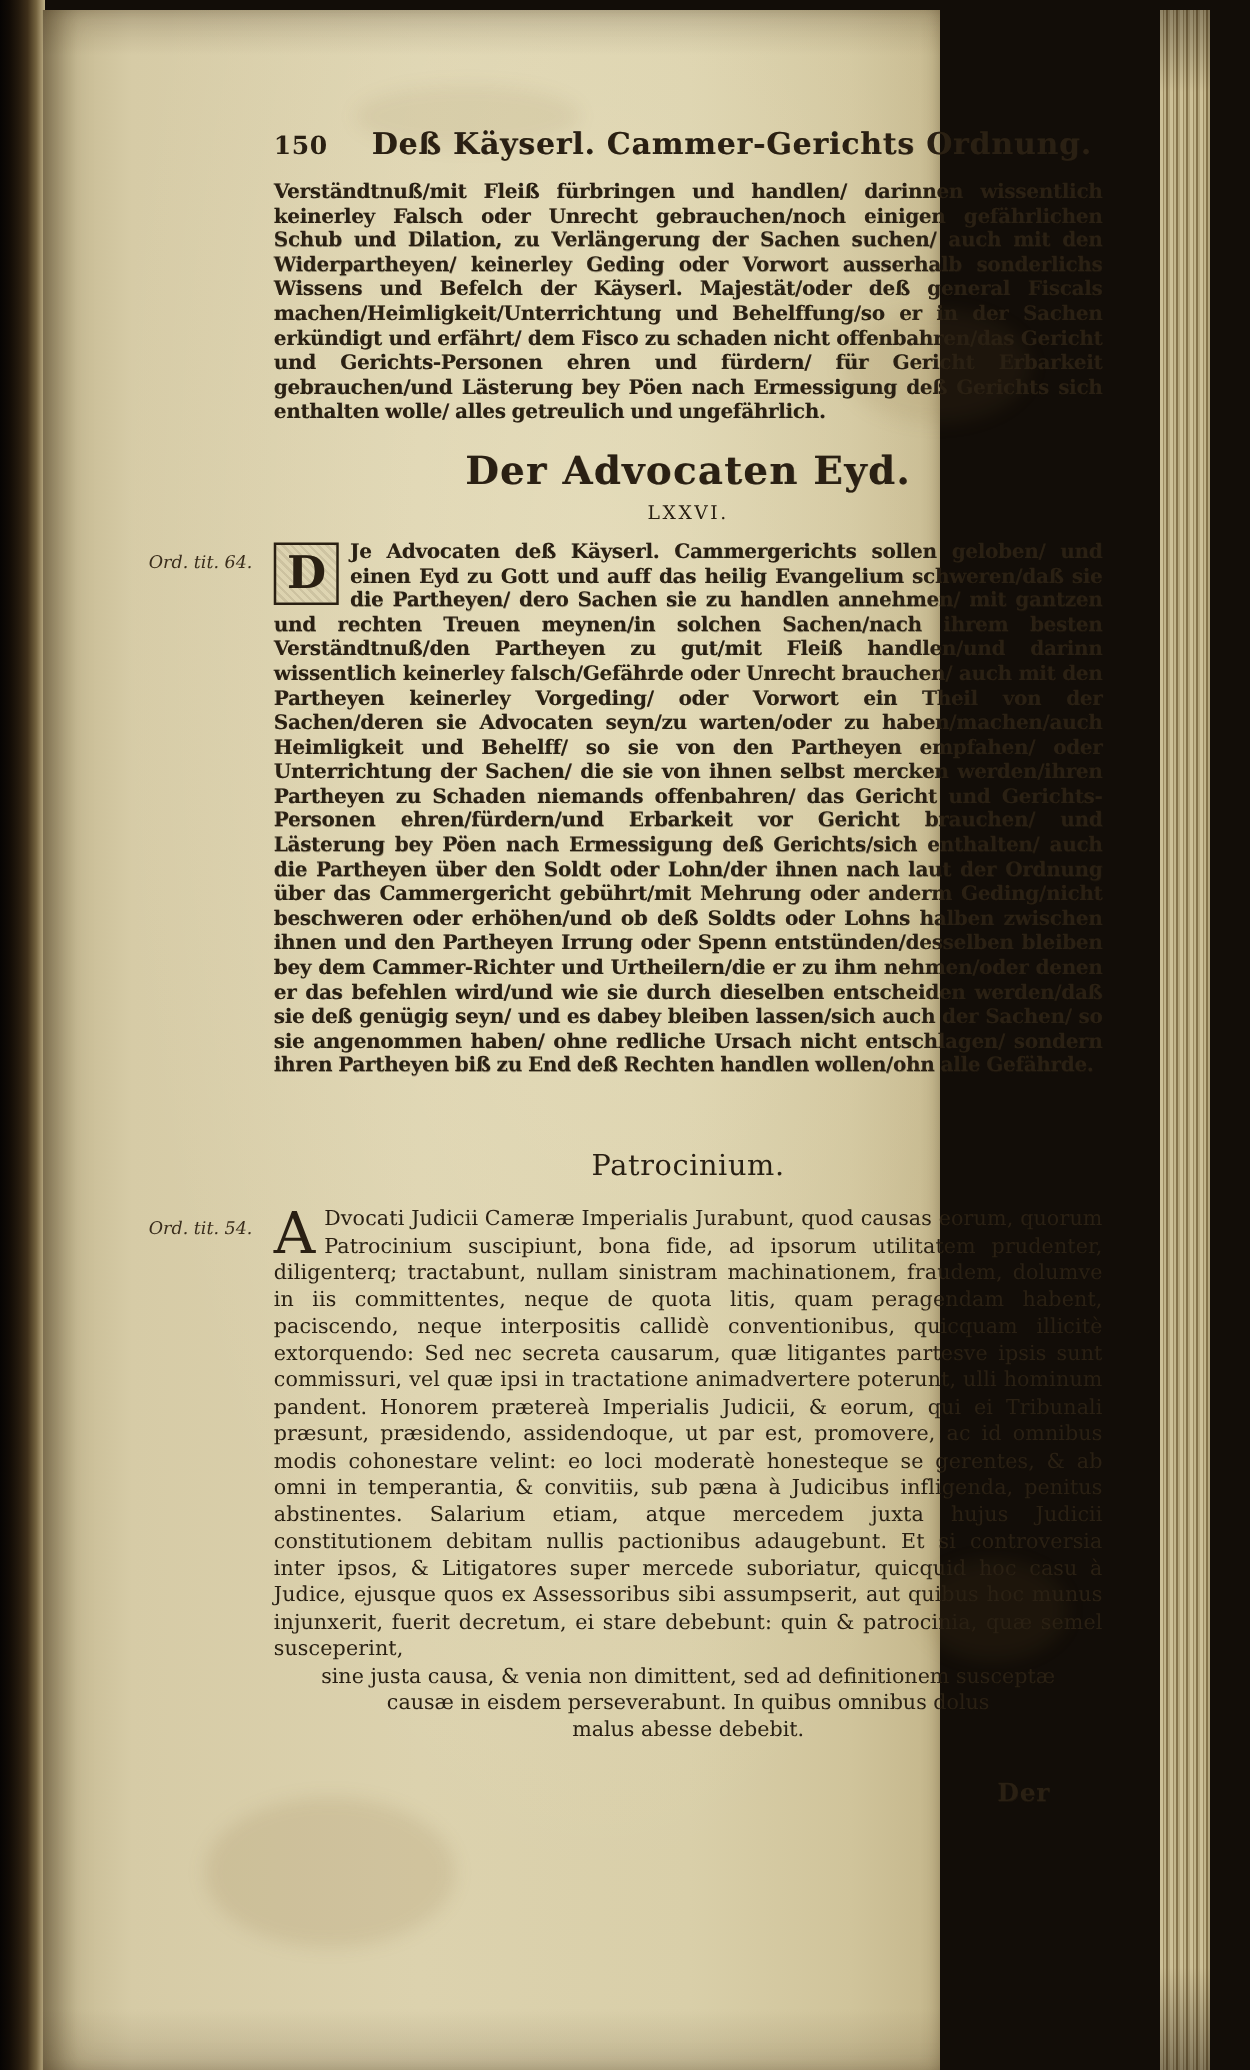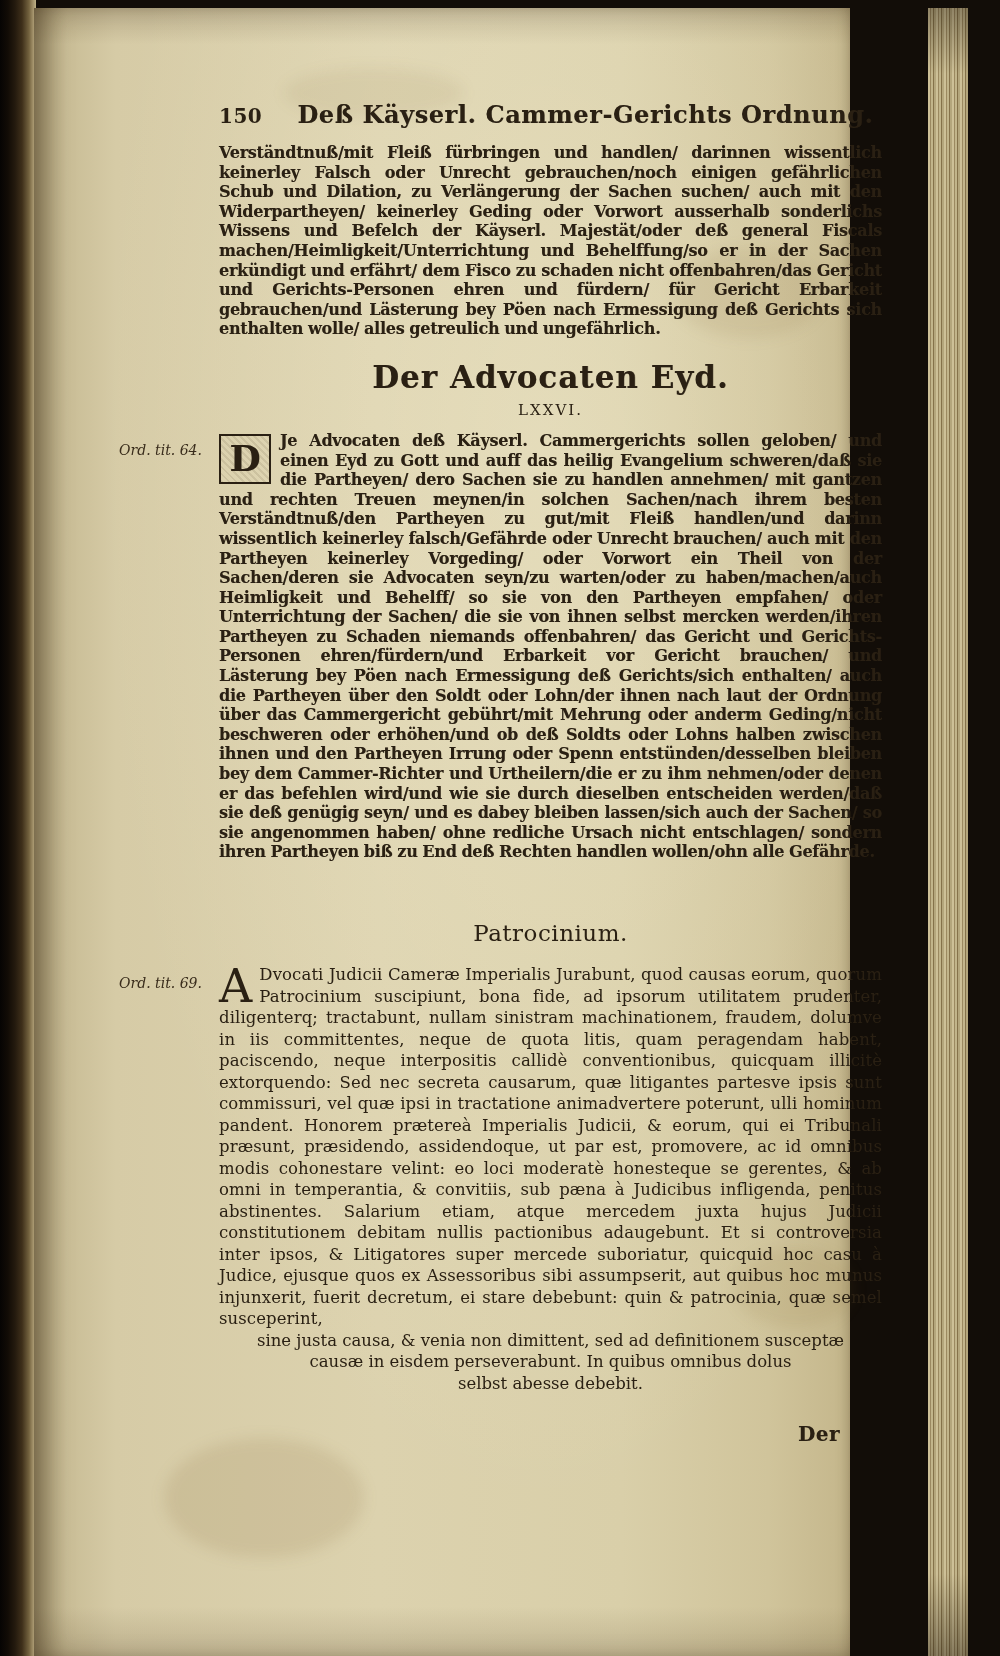--- a/index.html
+++ b/index.html
@@ -8,21 +8,21 @@
     background:#120d08;
     position:relative;overflow:hidden;
     font-family:"DejaVu Serif", serif;
     color:#2a2013;
   }
   .binding{
     position:absolute;left:0;top:0;width:36px;height:100%;
     background:linear-gradient(90deg,#060403 0px,#120c06 8px,#241a0e 15px,#3e2f1a 22px,#74633f 29px,#a2916a 33px,#bfb288 36px);
   }
   .page{
-    position:absolute;left:34px;top:8px;width:816px;height:1648px;
+    position:absolute;left:34px;top:8px;width:718px;height:1648px;
     background:
       radial-gradient(ellipse at 62% 28%, rgba(255,250,226,0.28), rgba(255,250,226,0) 62%),
       linear-gradient(180deg, rgba(70,50,25,0.20) 0%, rgba(70,50,25,0) 2.2%, rgba(70,50,25,0) 97%, rgba(70,50,25,0.18) 100%),
       linear-gradient(90deg,#ad9f77 0%,#c9bd96 4%,#d6cba6 10%,#dcd2ae 42%,#d9cfa9 72%,#d0c49b 90%,#c4b68b 100%);
     box-shadow: inset 20px 0 30px -14px rgba(40,25,10,0.55), inset -8px 0 14px -8px rgba(70,52,25,0.40);
   }
   .edge-stack{
     position:absolute;left:928px;top:8px;width:40px;height:1648px;
     background:
       linear-gradient(180deg, rgba(30,20,10,0.35) 0%, rgba(30,20,10,0) 4%, rgba(30,20,10,0) 95%, rgba(30,20,10,0.4) 100%),
@@ -116,27 +116,27 @@
           </span><span>Je Advocaten deß Käyserl. Cammergerichts sollen geloben/ und einen Eyd zu Gott und auff das heilig Evangelium schweren/daß sie die Partheyen/ dero Sachen sie zu handlen annehmen/ mit gantzen und rechten Treuen meynen/in solchen Sachen/nach ihrem besten Verständtnuß/den Partheyen zu gut/mit Fleiß handlen/und darinn wissentlich keinerley falsch/Gefährde oder Unrecht brauchen/ auch mit den Partheyen keinerley Vorgeding/ oder Vorwort ein Theil von der Sachen/deren sie Advocaten seyn/zu warten/oder zu haben/machen/auch Heimligkeit und Behelff/ so sie von den Partheyen empfahen/ oder Unterrichtung der Sachen/ die sie von ihnen selbst mercken werden/ihren Partheyen zu Schaden niemands offenbahren/ das Gericht und Gerichts-Personen ehren/fürdern/und Erbarkeit vor Gericht brauchen/ und Lästerung bey Pöen nach Ermessigung deß Gerichts/sich enthalten/ auch die Partheyen über den Soldt oder Lohn/der ihnen nach laut der Ordnung über das Cammergericht gebührt/mit Mehrung oder anderm Geding/nicht beschweren oder erhöhen/und ob deß Soldts oder Lohns halben zwischen ihnen und den Partheyen Irrung oder Spenn entstünden/desselben bleiben bey dem Cammer-Richter und Urtheilern/die er zu ihm nehmen/oder denen er das befehlen wird/und wie sie durch dieselben entscheiden werden/daß sie deß genügig seyn/ und es dabey bleiben lassen/sich auch der Sachen/ so sie angenommen haben/ ohne redliche Ursach nicht entschlagen/ sondern ihren Partheyen biß zu End deß Rechten handlen wollen/ohn alle Gefährde.</span>
       </p>
     </div>
 
     <h3 class="latin-heading">
       <br>
       <span>Patrocinium.</span>
     </h3>
 
     <div class="para-wrap">
-      <span class="margin-note">Ord. tit. 69.</span>
+      <span class="margin-note">Ord. tit. 54.</span>
       <p class="latin">
         <span class="dropcap">A</span><span>Dvocati Judicii Cameræ Imperialis Jurabunt, quod causas eorum, quorum Patrocinium suscipiunt, bona fide, ad ipsorum utilitatem prudenter, diligenterq; tractabunt, nullam sinistram machinationem, fraudem, dolumve in iis committentes, neque de quota litis, quam peragendam habent, paciscendo, neque interpositis callidè conventionibus, quicquam illicitè extorquendo: Sed nec secreta causarum, quæ litigantes partesve ipsis sunt commissuri, vel quæ ipsi in tractatione animadvertere poterunt, ulli hominum pandent. Honorem prætereà Imperialis Judicii, &amp; eorum, qui ei Tribunali præsunt, præsidendo, assidendoque, ut par est, promovere, ac id omnibus modis cohonestare velint: eo loci moderatè honesteque se gerentes, &amp; ab omni in temperantia, &amp; convitiis, sub pæna à Judicibus infligenda, penitus abstinentes. Salarium etiam, atque mercedem juxta hujus Judicii constitutionem debitam nullis pactionibus adaugebunt. Et si controversia inter ipsos, &amp; Litigatores super mercede suboriatur, quicquid hoc casu à Judice, ejusque quos ex Assessoribus sibi assumpserit, aut quibus hoc munus injunxerit, fuerit decretum, ei stare debebunt: quin &amp; patrocinia, quæ semel susceperint,</span>
       </p>
       <div class="close-lines">
         <div>sine justa causa, &amp; venia non dimittent, sed ad definitionem susceptæ</div>
         <div>causæ in eisdem perseverabunt. In quibus omnibus dolus</div>
-        <div>selbst abesse debebit.</div>
+        <div>malus abesse debebit.</div>
       </div>
     </div>
 
     <div class="catchword">Der</div>
 
   </div>
 </div>
 
 </body></html>

